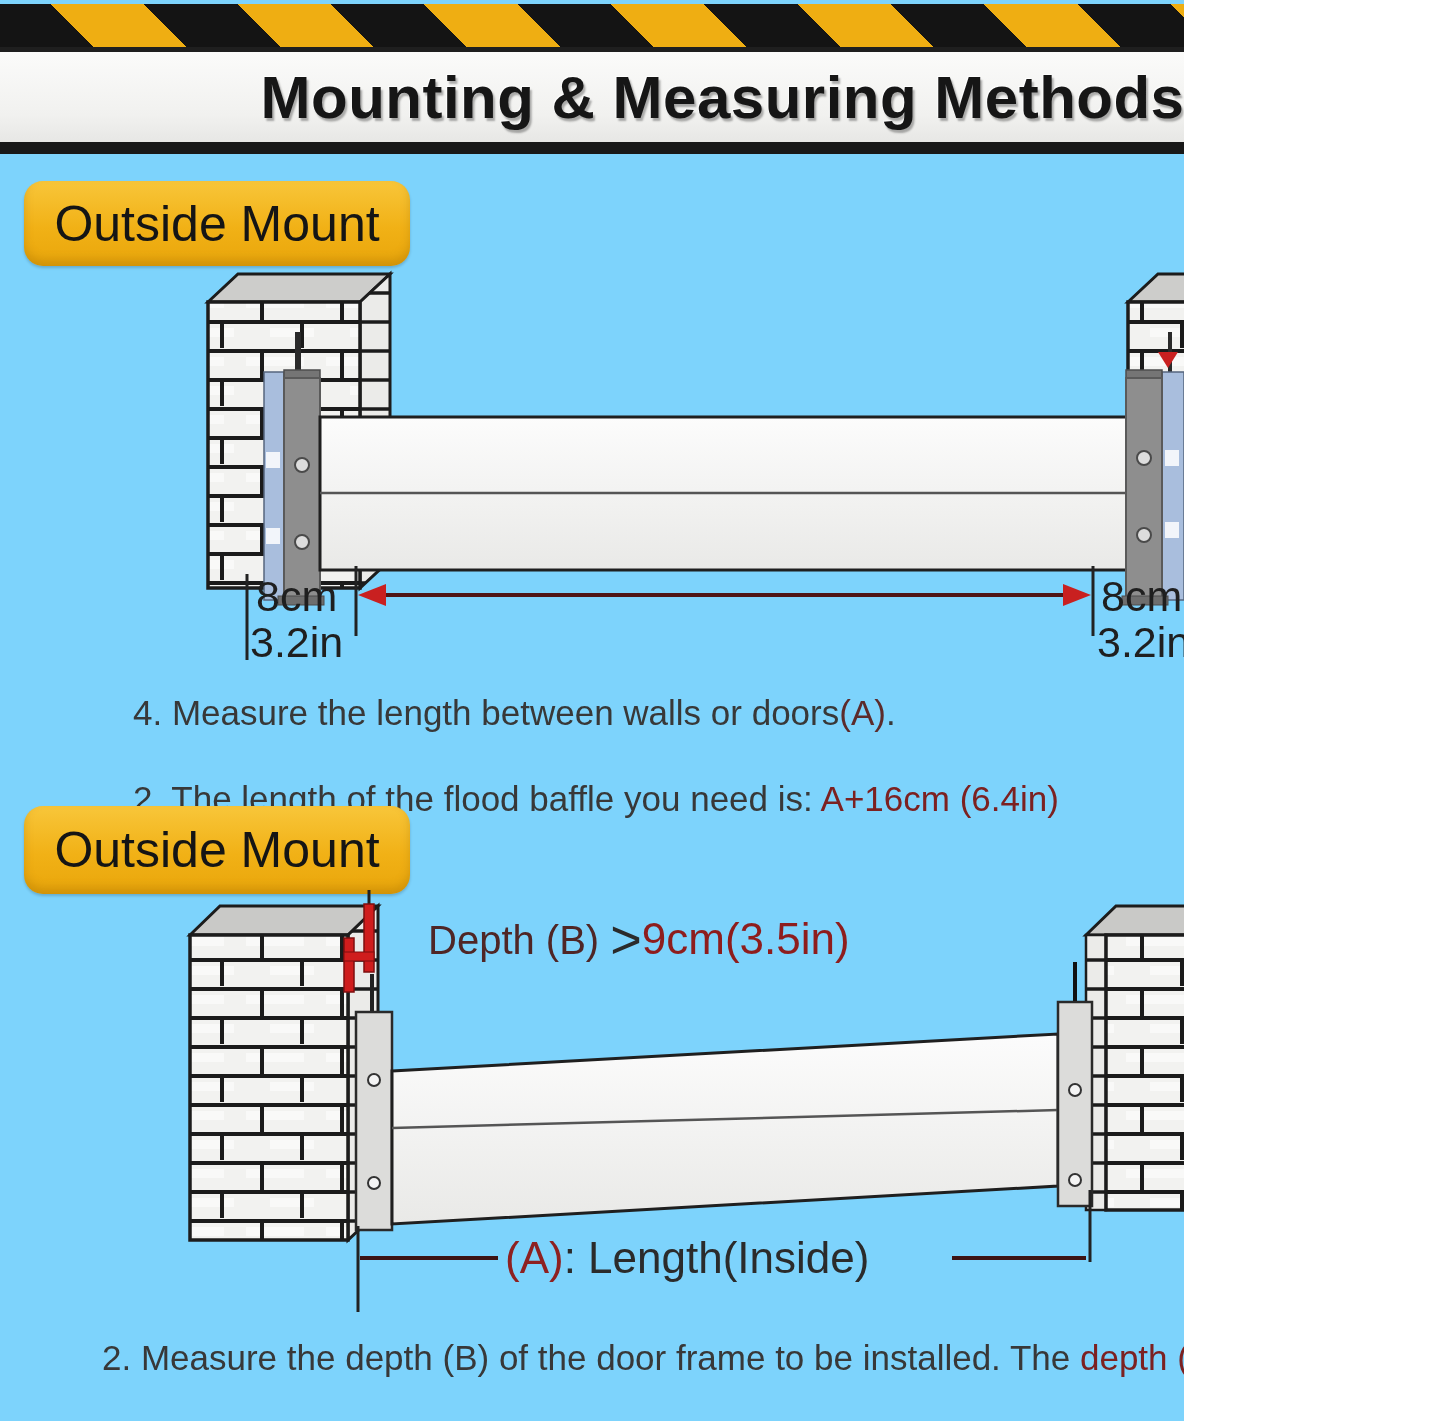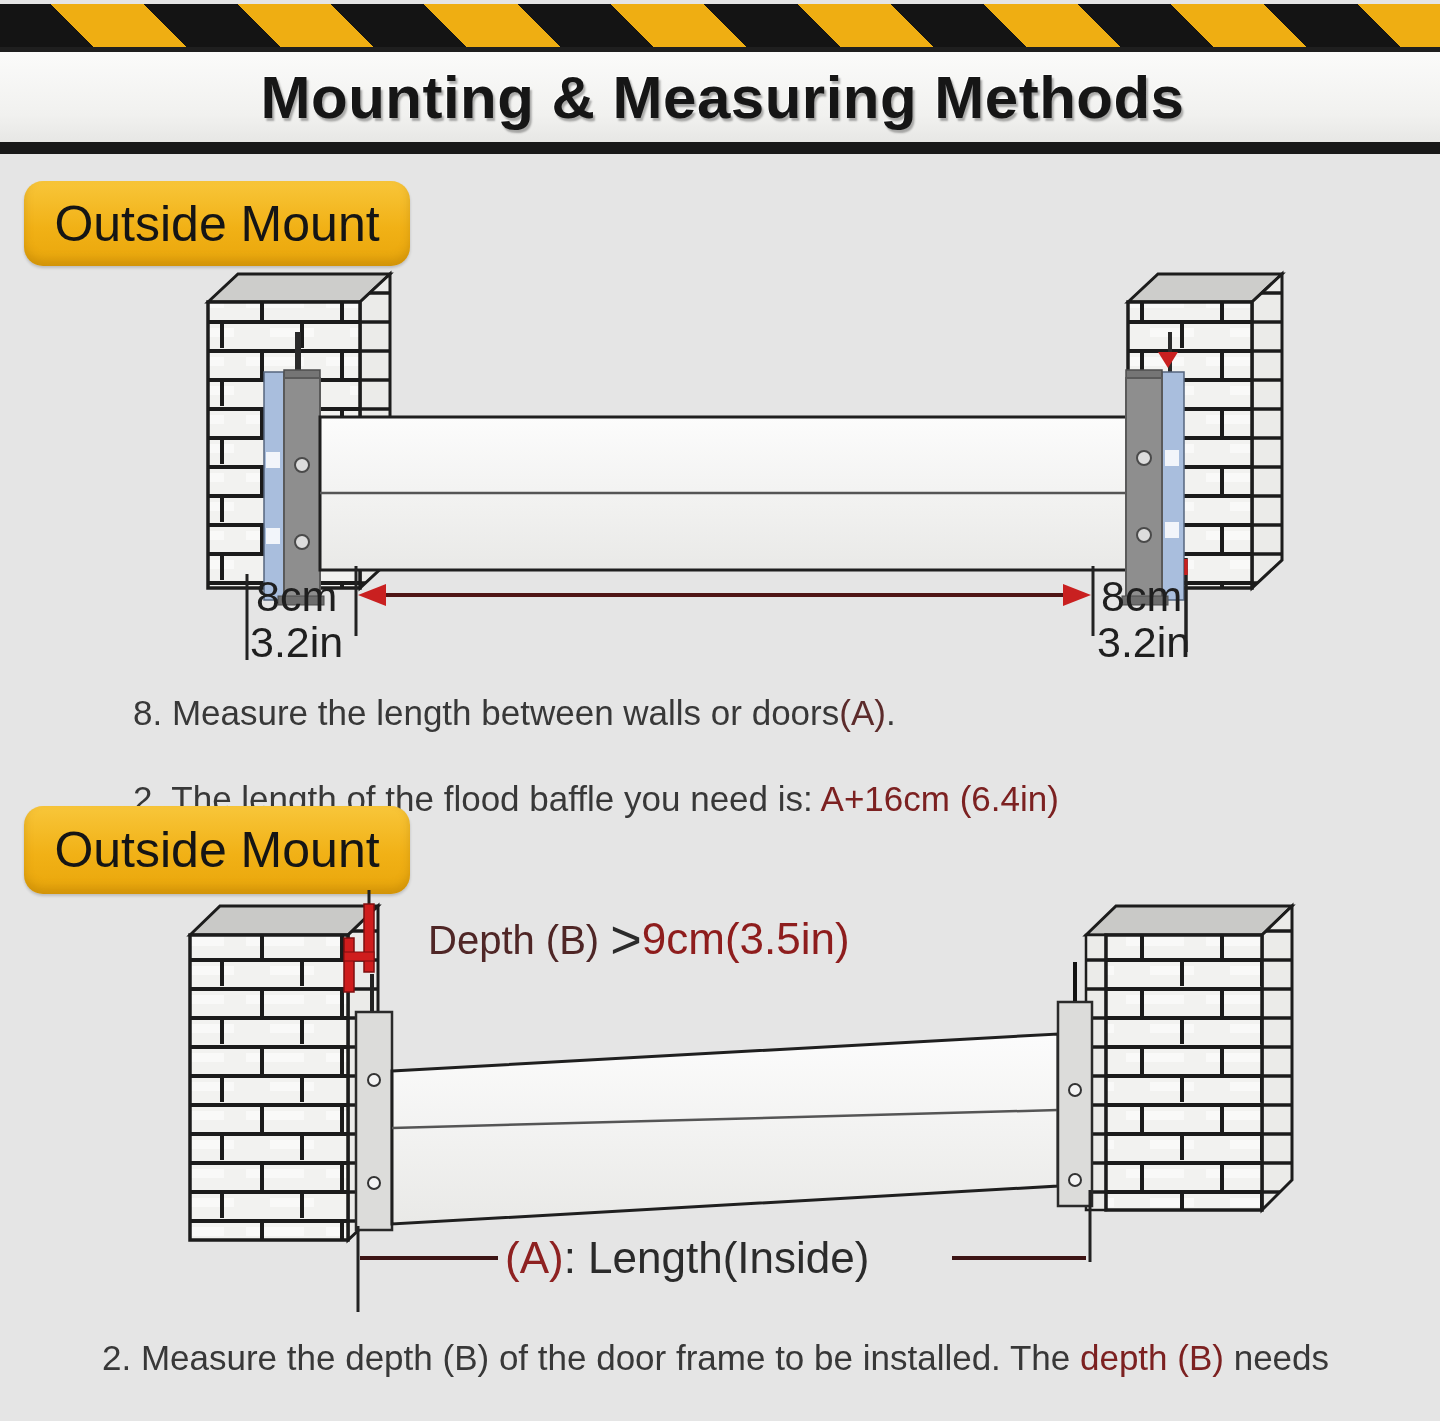--- a/index.html
+++ b/index.html
@@ -1,17 +1,17 @@
 <!DOCTYPE html>
 <html><head>
 <meta charset="utf-8">
 <style>
   html,body{margin:0;padding:0;background:#ffffff;}
   .page{
-    position:relative;width:1440px;height:1421px;overflow:hidden;background:#e5e5e5;
+    position:relative;width:1184px;height:1421px;overflow:hidden;background:#7dd3fc;
     font-family:"Liberation Sans",sans-serif;color:#222;
   }
   
   .hazard-stripes{
     position:absolute;left:0;top:4px;width:1445px;height:43px;
     background:repeating-linear-gradient(45deg,#141414 0 66px,#efae12 66px 132px);
     border-bottom:5px solid #1f1f1f;
   }
   .title-band{
     position:absolute;left:0;top:52px;width:1445px;height:90px;
@@ -152,21 +152,21 @@
       <line x1="1186" y1="558" x2="1186" y2="652" stroke="#222222" stroke-width="3.5"></line>
       <line x1="1186" y1="559" x2="1186" y2="575" stroke="#c92020" stroke-width="3.5"></line>
     </g>
   </svg>
 
   <div class="dim-label lbl-8cm-left">8cm</div>
   <div class="dim-label lbl-32in-left">3.2in</div>
   <div class="dim-label lbl-8cm-right">8cm</div>
   <div class="dim-label lbl-32in-right">3.2in</div>
 
-  <p class="step step-o1"><span>8. Measure the length between walls or doors</span><span class="accent-soft">(A)</span><span>.</span></p>
+  <p class="step step-o1"><span>4. Measure the length between walls or doors</span><span class="accent-soft">(A)</span><span>.</span></p>
   <p class="step step-o2"><span>2. The length of the flood baffle you need is: </span><span class="accent">A+16cm (6.4in)</span></p>
 
   <div class="badge badge-inside">
     <span>Outside Mount</span>
   </div>
 
   <svg class="diagram diagram-inside" viewBox="0 890 1445 430">
     <defs>
       <pattern id="bricksB" width="80" height="58" patternUnits="userSpaceOnUse">
         <rect width="80" height="58" fill="#f2f2f0"></rect>

